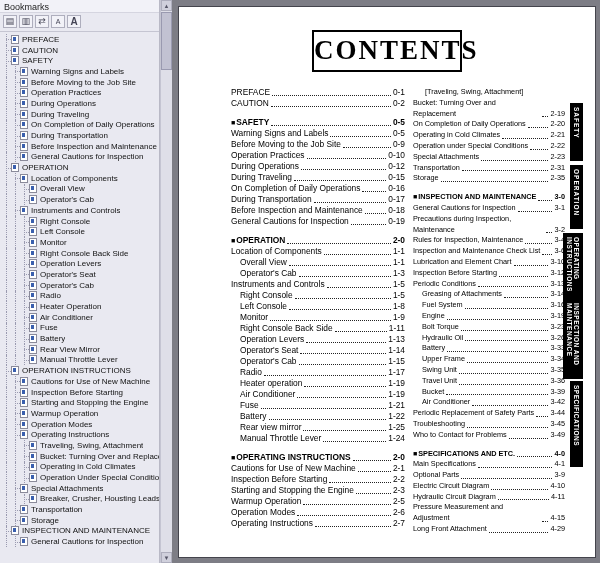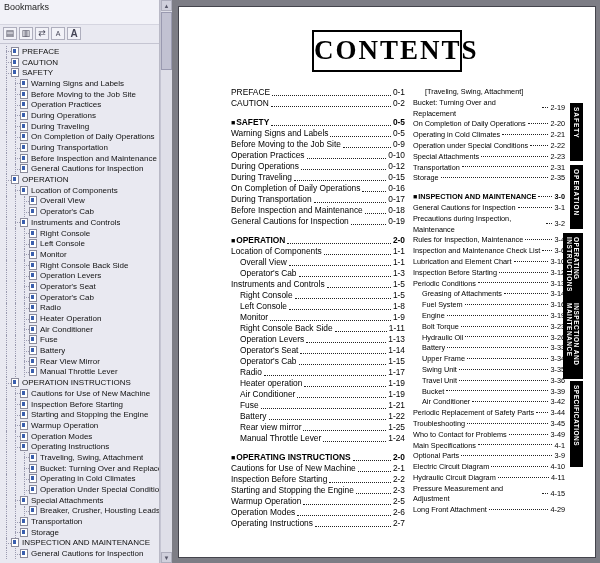--- a/index.html
+++ b/index.html
@@ -2,21 +2,21 @@
 <html><head>
 <meta charset="utf-8">
 <style>
   *{margin:0;padding:0;box-sizing:border-box;}
   html,body{width:600px;height:563px;overflow:hidden;}
   body{font-family:"Liberation Sans",sans-serif;background:#7d7d85;}
   .app{display:flex;width:600px;height:563px;}
 
   
   .left{width:160px;background:#e9e9f1;display:flex;flex-direction:column;border-right:1px solid #b9b9c6;}
-  .panel-head{padding:2px 4px 12px;font-size:9px;color:#222;background:#f2f2f8;border-bottom:1px solid #d5d5e0;}
+  .panel-head{padding:2px 4px 0;font-size:9px;color:#222;background:#f2f2f8;border-bottom:1px solid #d5d5e0;}
   .panel-toolbar{display:flex;gap:2px;padding:2px 3px 3px;border-bottom:1px solid #c5c5d2;}
   .tb-btn{width:14px;height:13px;border:1px solid #aeaebd;background:#f2f2f8;font-size:9px;line-height:11px;text-align:center;color:#445;}
   .tb-btn.font-decrease-icon{font-size:7px;}
   .tb-btn.font-increase-icon{font-size:10px;font-weight:bold;}
   .panel-body{flex:1;overflow:hidden;padding-top:2px;}
   .bm-row{display:flex;align-items:center;height:10.7px;white-space:nowrap;overflow:hidden;padding-left:2px;cursor:default;}
   .tree-gap{position:relative;width:9px;height:100%;flex:none;}
   .tree-gap::before{content:"";position:absolute;left:4px;top:0;bottom:0;border-left:1px dotted #9a9ab0;}
   .tree-gap.elbow::after{content:"";position:absolute;left:4px;top:50%;width:5px;border-top:1px dotted #9a9ab0;}
   .bm-icon{position:relative;width:8px;height:9px;background:#fff;border:1px solid #8a8a9a;flex:none;margin-right:3px;}
@@ -33,21 +33,21 @@
   
   .main{flex:1;padding:6px 4px 5px 6px;}
   .doc-page{position:relative;width:100%;height:100%;background:#fff;border:1px solid #44444c;overflow:hidden;color:#000;}
   .contents-box{width:150px;margin:23px auto 15px;border:2px solid #000;padding:3px 0 4px;text-align:center;
     font-family:"Liberation Serif",serif;font-size:27px;font-weight:bold;letter-spacing:2px;}
 
   .toc{display:flex;margin-left:52px;}
   .col0{width:174px;margin-right:8px;font-size:8.4px;}
   .col1{width:152px;font-size:7.3px;}
   .toc-row{display:flex;align-items:flex-end;line-height:11px;}
-  .col1 .toc-row{line-height:10.8px;align-items:center;}
+  .col1 .toc-row{line-height:10.8px;}
   .t-h{font-weight:bold;margin-top:8px;}
   .col1 .toc-row:first-child{margin-top:0;}
   .t-s{padding-left:9px;}
   .t-b{padding-left:12px;}
   .bullet{font-size:7px;margin-right:1px;flex:none;}
   .toc-label{flex:0 1 auto;}
   .leader{flex:1 0 6px;border-bottom:1px dotted #222;margin:0 2px 2px 2px;}
   .toc-page{flex:none;}
 
   
@@ -828,20 +828,26 @@
             <div class="toc-row t-i">
               <span class="toc-label">Troubleshooting</span>
               <span class="leader"></span>
               <span class="toc-page">3-45</span>
             </div>
             <div class="toc-row t-i">
               <span class="toc-label">Who to Contact for Problems</span>
               <span class="leader"></span>
               <span class="toc-page">3-49</span>
             </div>
+            <div class="toc-row t-h">
+              <span class="bullet">■</span>
+              <span class="toc-label">SPECIFICATIONS AND ETC.</span>
+              <span class="leader"></span>
+              <span class="toc-page">4-0</span>
+            </div>
             <div class="toc-row t-i">
               <span class="toc-label">Main Specifications</span>
               <span class="leader"></span>
               <span class="toc-page">4-1</span>
             </div>
             <div class="toc-row t-i">
               <span class="toc-label">Optional Parts</span>
               <span class="leader"></span>
               <span class="toc-page">3-9</span>
             </div>

